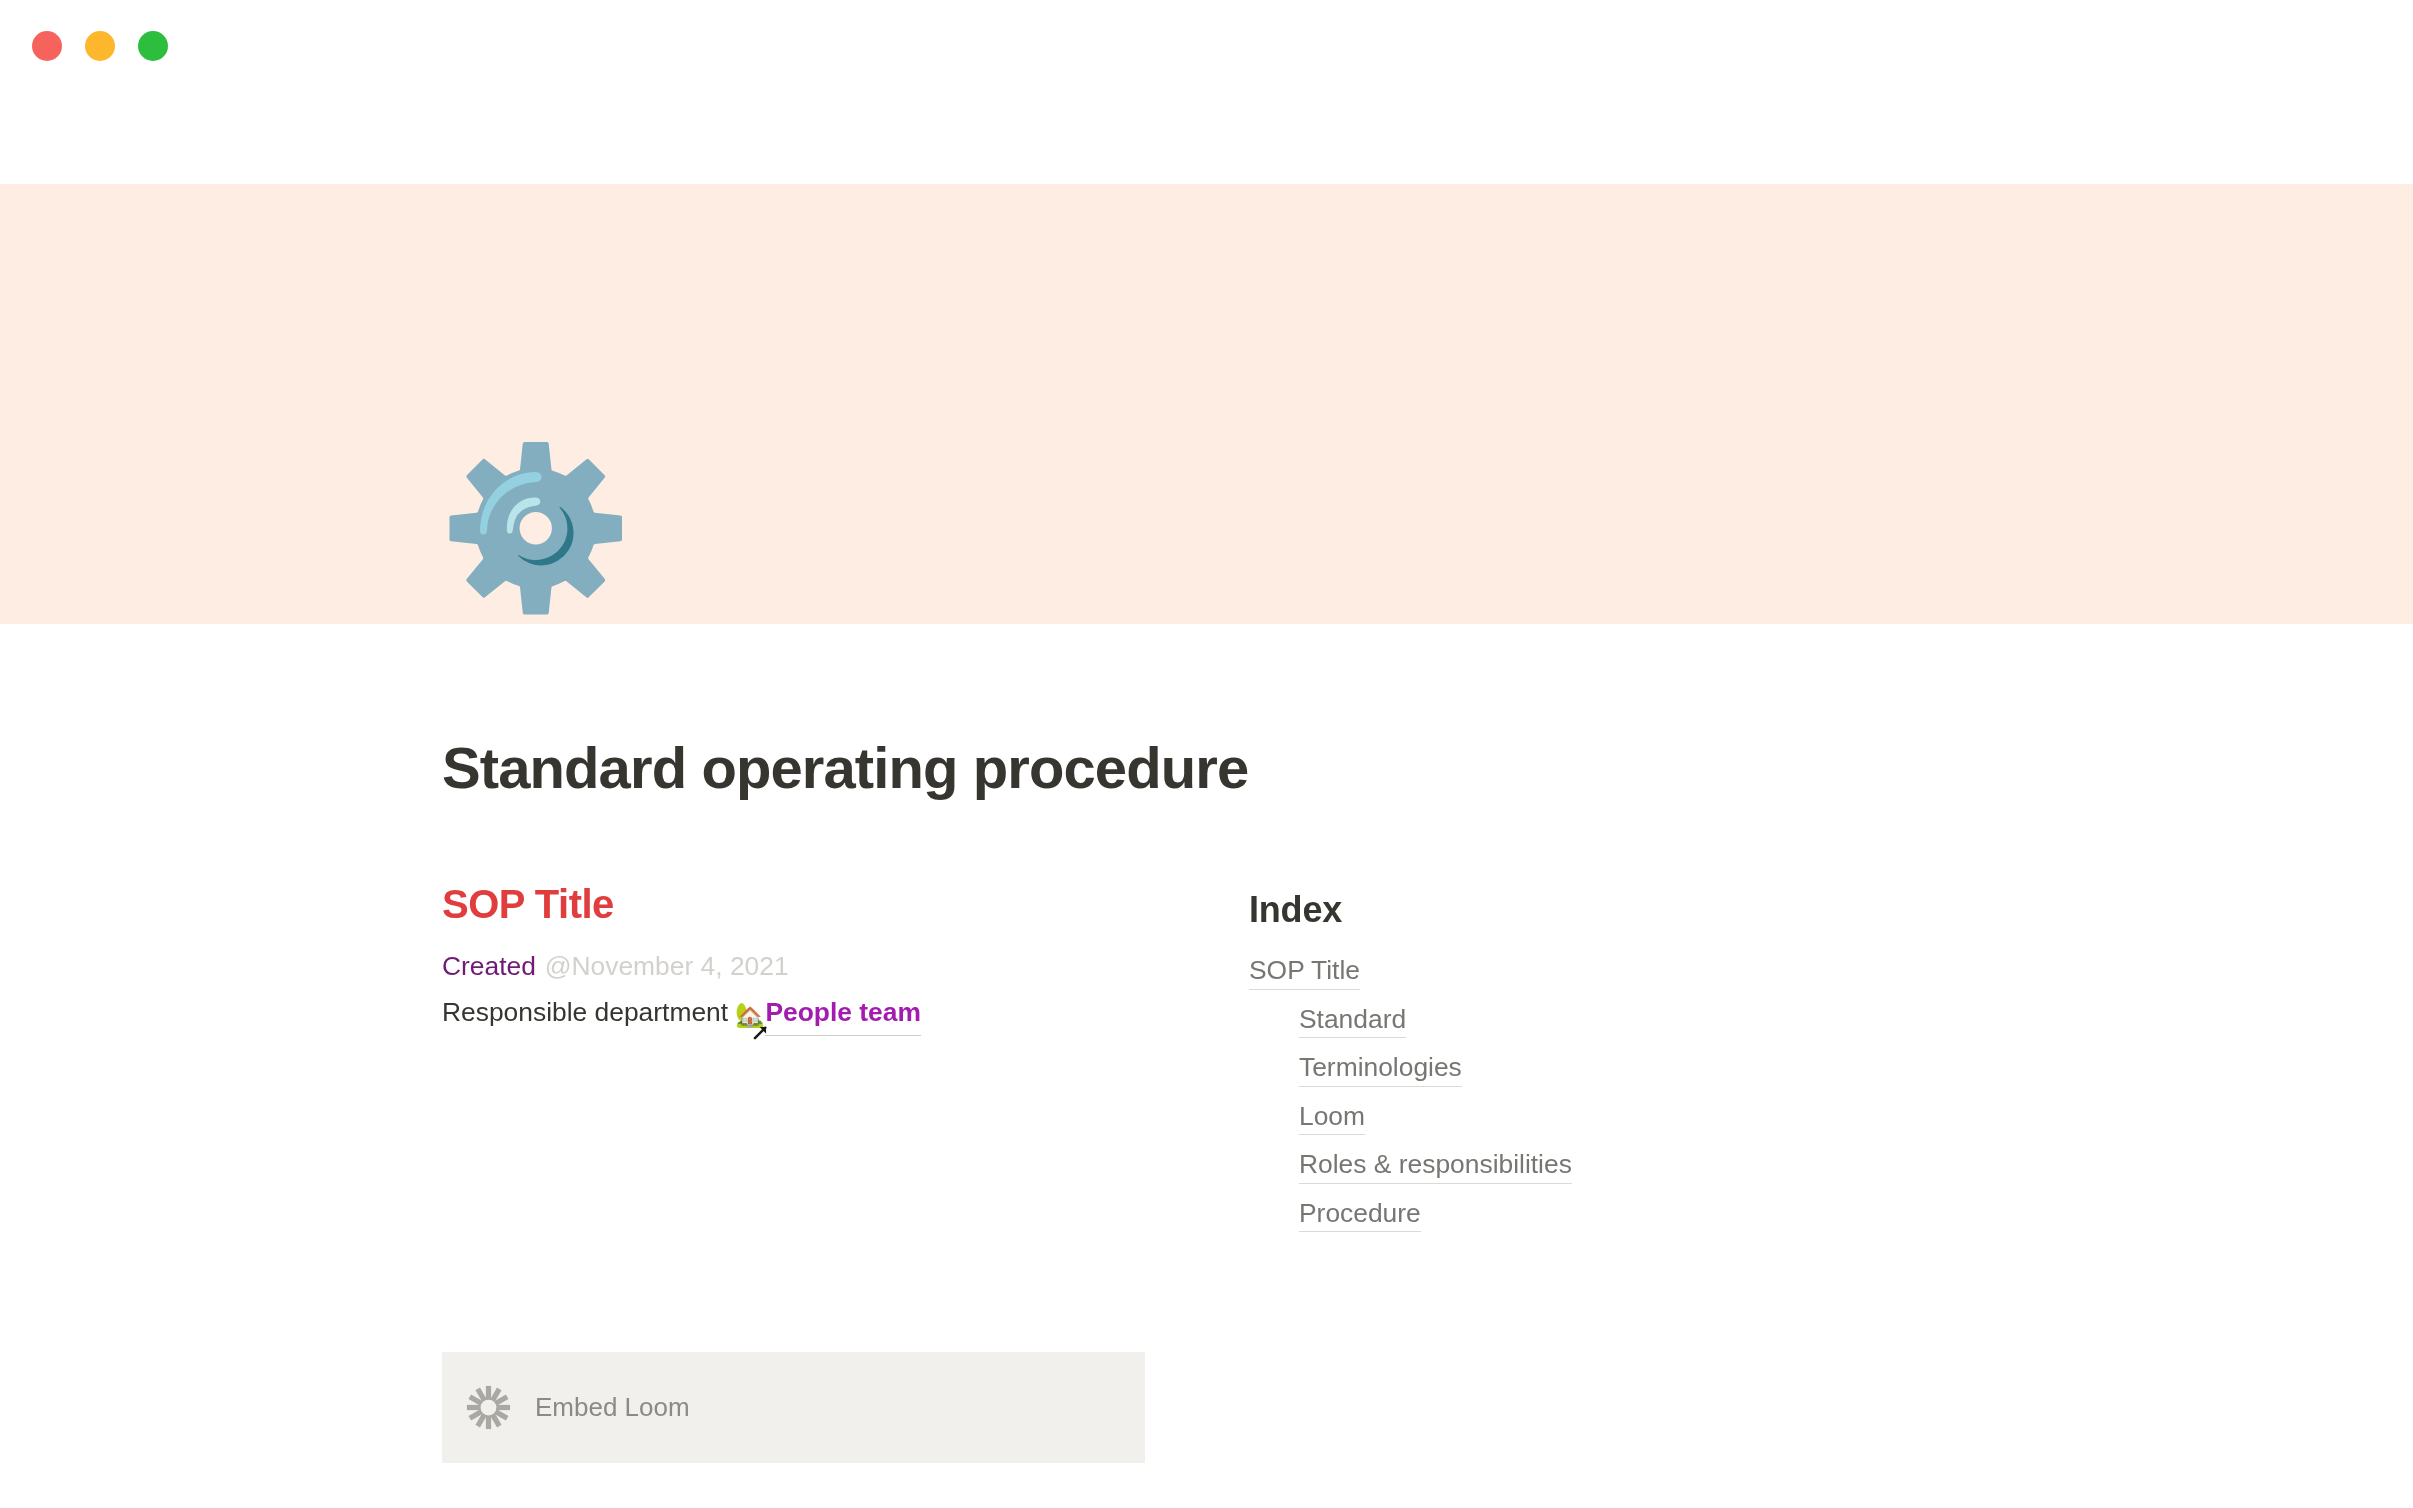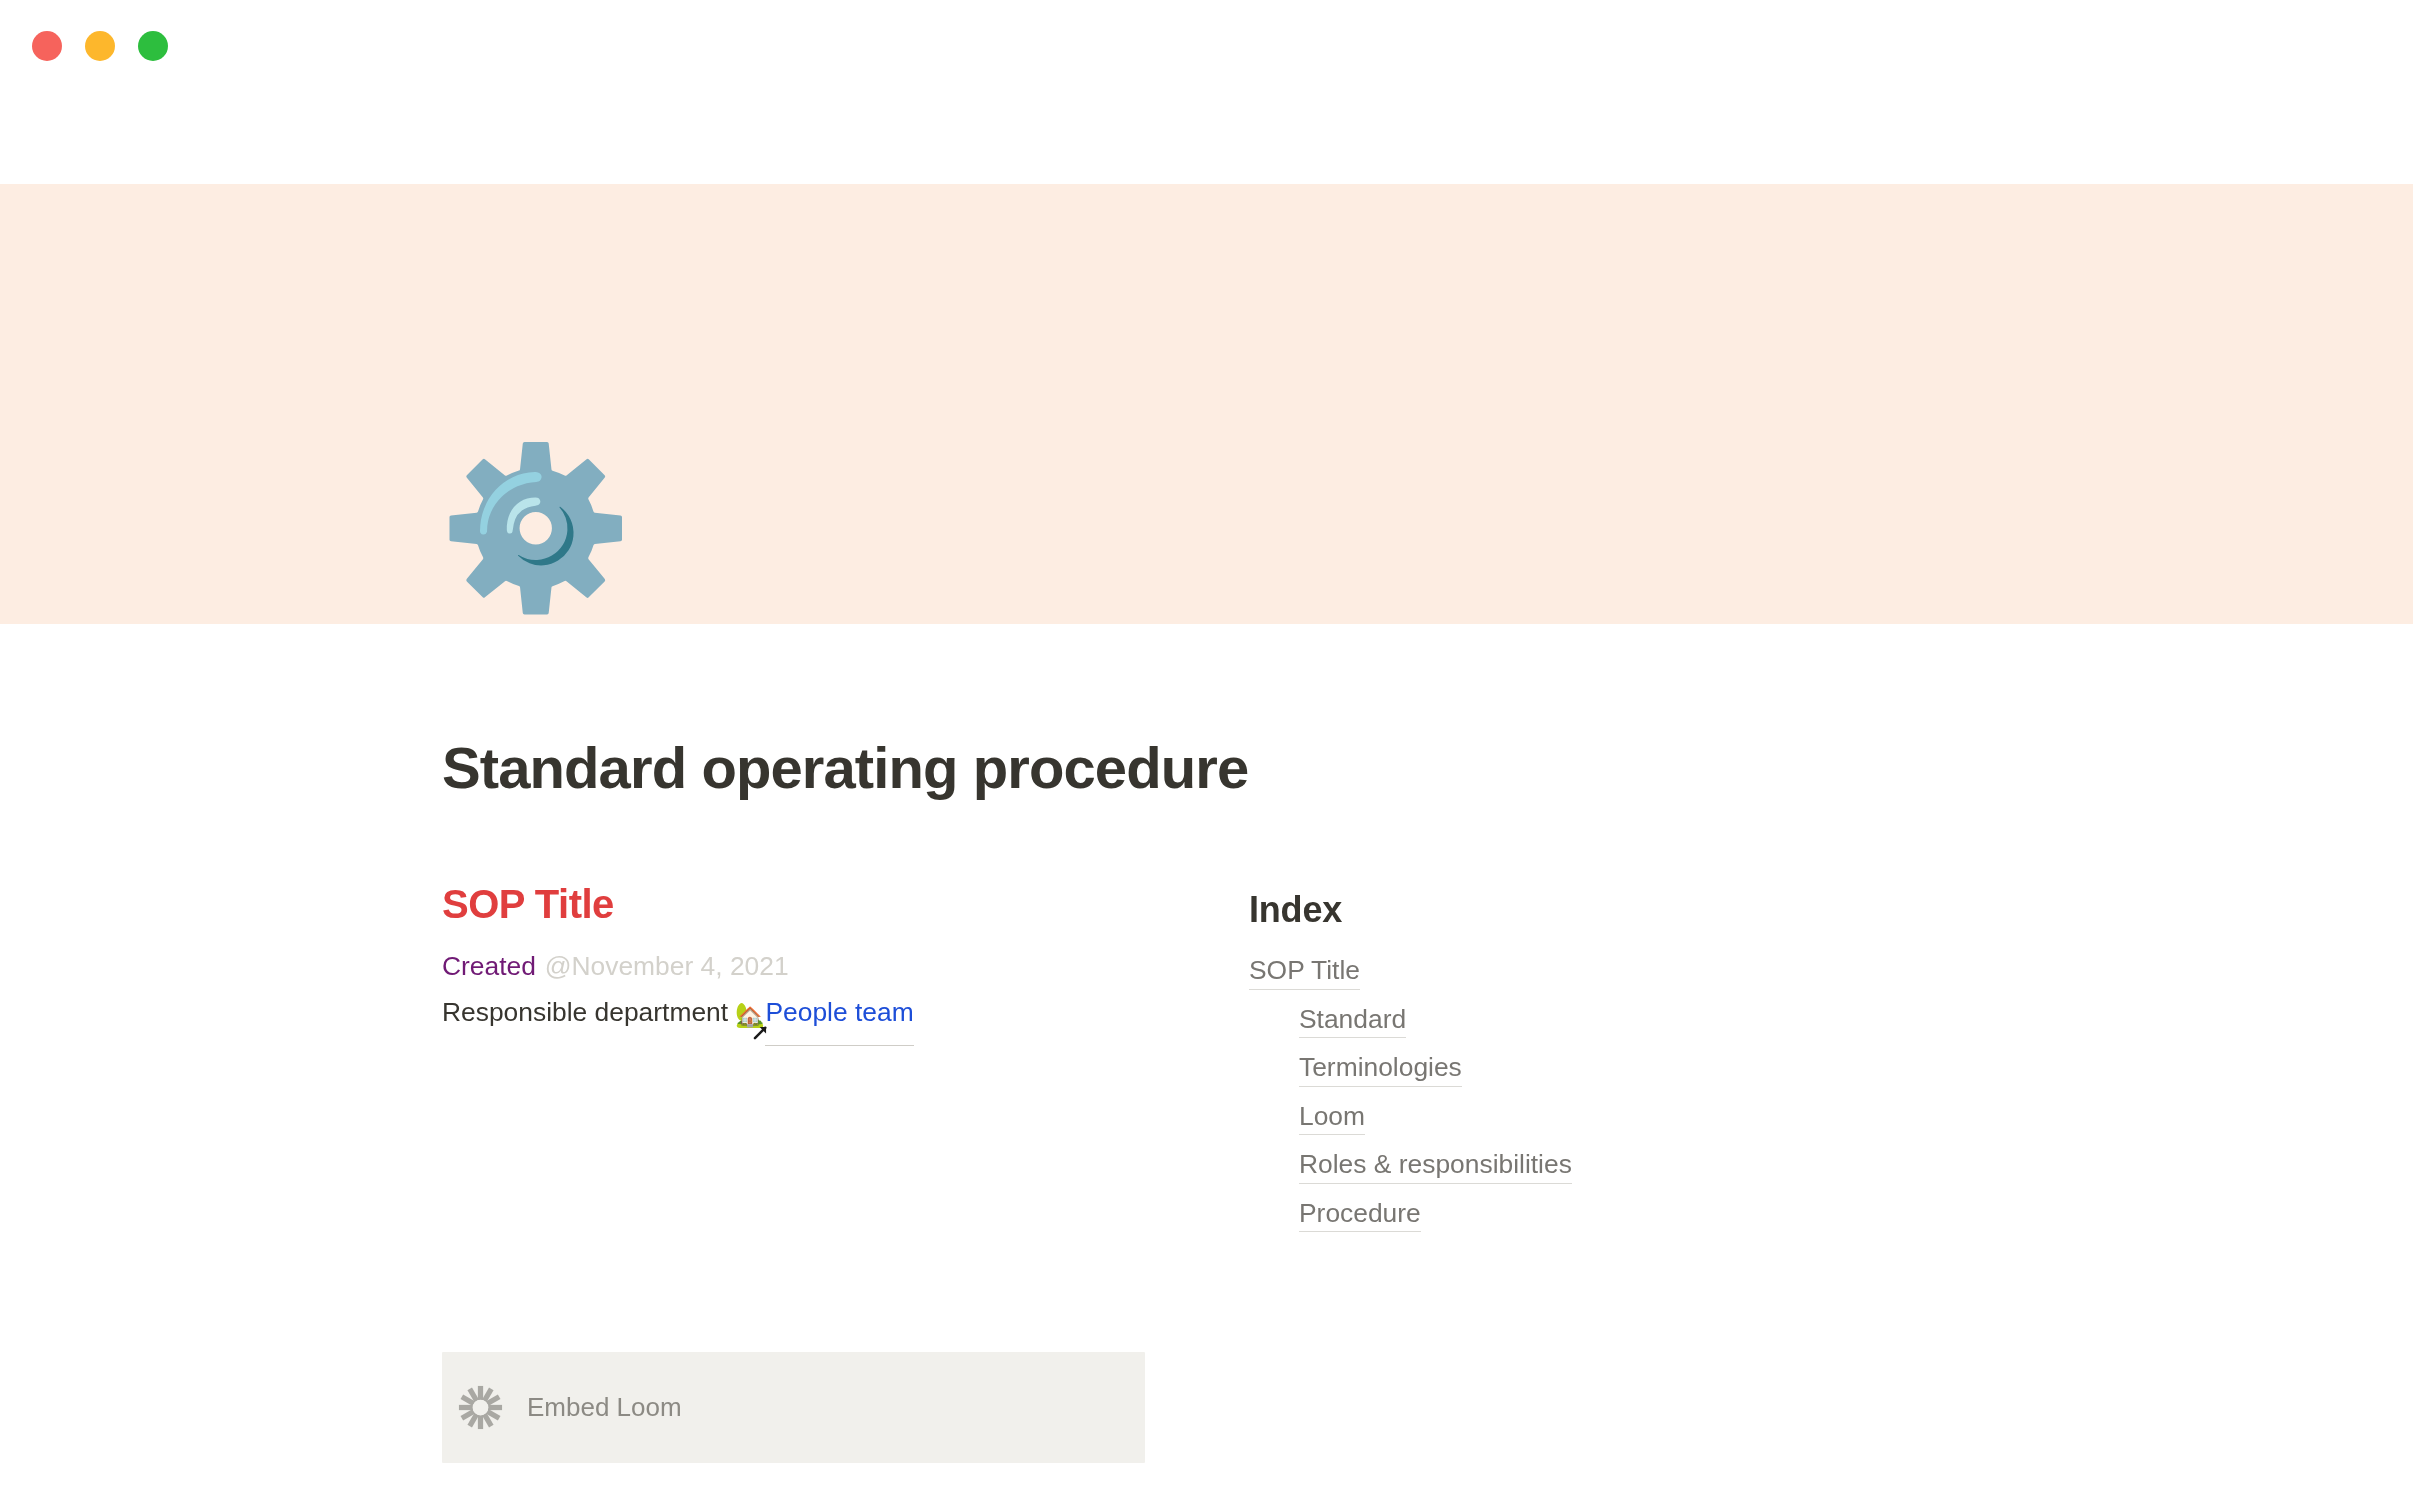--- a/index.html
+++ b/index.html
@@ -129,36 +129,36 @@
     line-height: 1;
     vertical-align: -1.9px;
   }
   .ref-arrow {
     position: absolute;
     left: 15.7px; bottom: -10px;
     width: 19px; height: 19px;
     pointer-events: none;
   }
   .ref-text {
-    font-weight: normal;
-    color: #1d4ed8;
+    font-weight: bold;
+    color: #a21caf;
     border-bottom: 1.9px solid #cfcdc7;
-    padding-bottom: 18px;
+    padding-bottom: 8px;
   }
 
   
   .embed-block {
     position: absolute;
     left: 442px; top: 1260px;
     width: 703px; height: 111px;
     background: #F1F0EC;
     border-radius: 1px;
     display: flex;
     align-items: center;
-    padding-left: 16px;
+    padding-left: 24px;
   }
   .loom-icon {
     width: 45px; height: 45px;
     flex: 0 0 45px;
   }
   .embed-label {
     font-size: 26px;
     color: #8C8A84;
     margin-left: 24px;
     white-space: nowrap;

